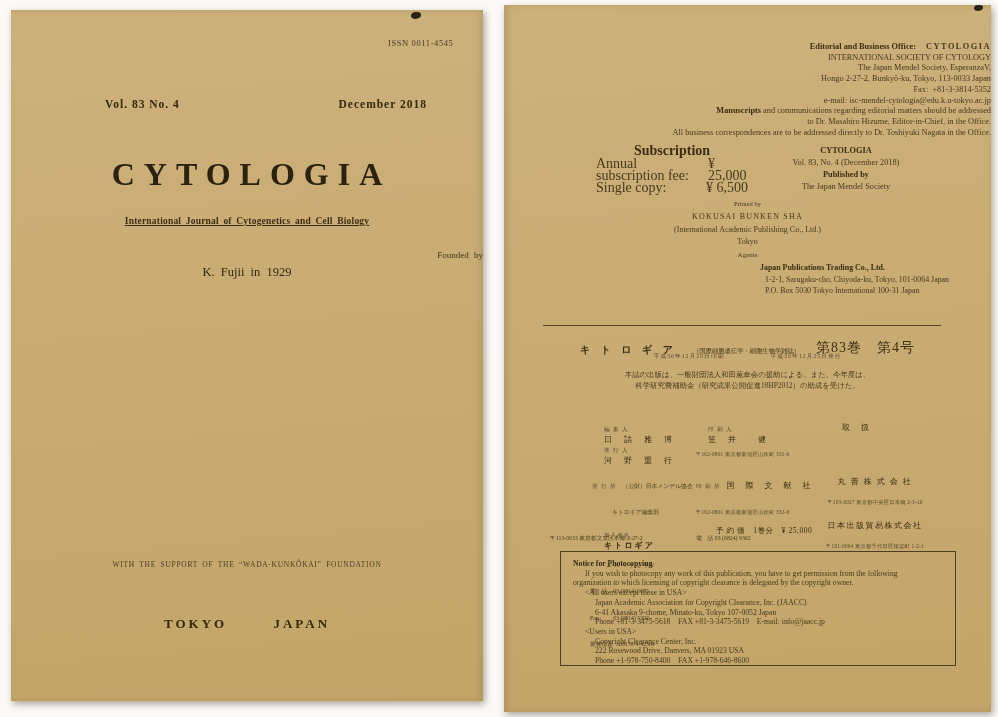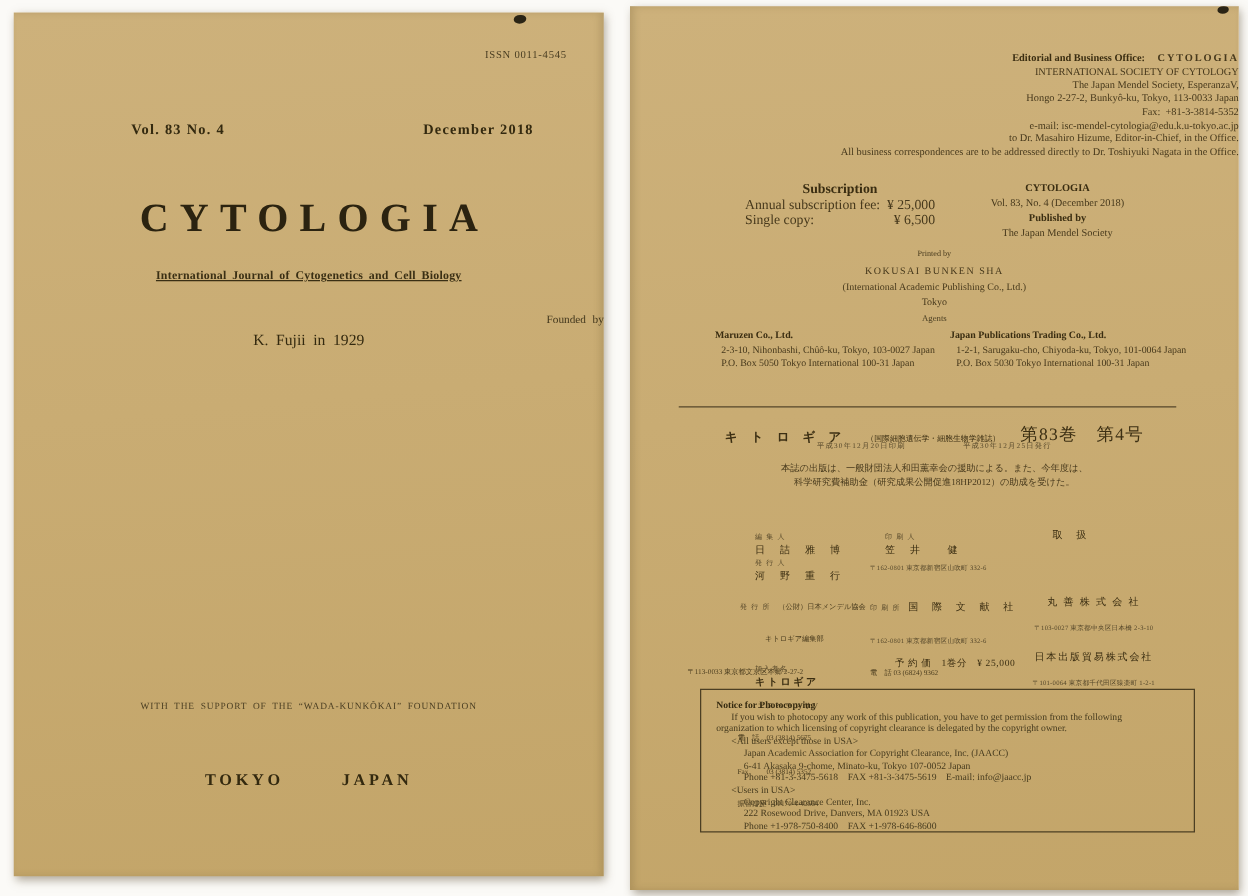--- a/index.html
+++ b/index.html
@@ -58,21 +58,21 @@
   .rp .line{white-space:pre;}
   .office{
     position:absolute;left:0;top:37px;width:100%;text-align:right;
     font-size:8.3px;line-height:10.7px;color:#47391c;
   }
   .office .b{font-weight:bold;color:#3a2d11;}
   .office .jtitle{font-weight:bold;letter-spacing:1.5px;margin-left:10px;}
 
   .subs{
     position:absolute;left:92px;top:140px;width:152px;
-    font-size:11px;line-height:12px;color:#47391c;
+    font-size:14px;line-height:12px;color:#47391c;
   }
   .subs .hd{text-align:center;font-weight:bold;color:#3a2d11;margin-bottom:1px;}
   .subs .row{display:flex;justify-content:space-between;}
   .issue{
     position:absolute;left:266px;top:140px;width:152px;text-align:center;
     font-size:8.3px;line-height:12px;color:#47391c;
   }
   .issue .hd,.issue .pb{font-weight:bold;color:#3a2d11;}
 
   .printedby{
@@ -165,20 +165,21 @@
   <div class="page right rp">
     <div class="speck s1"></div>
 
     <div class="office">
       <div class="line"><span class="b">Editorial and Business Office:</span><span class="jtitle">CYTOLOGIA</span></div>
       <div class="line">INTERNATIONAL SOCIETY OF CYTOLOGY</div>
       <div class="line">The Japan Mendel Society, EsperanzaV,</div>
       <div class="line">Hongo 2-27-2, Bunkyô-ku, Tokyo, 113-0033 Japan</div>
       <div class="line">Fax:  +81-3-3814-5352</div>
       <div class="line">e-mail: isc-mendel-cytologia@edu.k.u-tokyo.ac.jp</div>
+      <div class="line"><span class="b">Manuscripts</span><span> and communications regarding editorial matters should be addressed</span></div>
       <div class="line">to Dr. Masahiro Hizume, Editor-in-Chief, in the Office.</div>
       <div class="line">All business correspondences are to be addressed directly to Dr. Toshiyuki Nagata in the Office.</div>
     </div>
 
     <div class="subs">
       <div class="hd">Subscription</div>
       <div class="row">
         <span>Annual subscription fee:</span>
         <span>¥  25,000</span>
       </div>
@@ -196,25 +197,20 @@
     </div>
 
     <div class="printedby">
       <div class="sm">Printed by</div>
       <div class="nm">KOKUSAI BUNKEN SHA</div>
       <div>(International Academic Publishing Co., Ltd.)</div>
       <div>Tokyo</div>
     </div>
 
     <div class="agents-hd">Agents</div>
-    <div class="agent a1">
-      <div class="nm">Maruzen Co., Ltd.</div>
-      <div class="ad">2-3-10, Nihonbashi, Chûô-ku, Tokyo, 103-0027 Japan</div>
-      <div class="ad">P.O. Box 5050 Tokyo International 100-31 Japan</div>
-    </div>
     <div class="agent a2">
       <div class="nm">Japan Publications Trading Co., Ltd.</div>
       <div class="ad">1-2-1, Sarugaku-cho, Chiyoda-ku, Tokyo, 101-0064 Japan</div>
       <div class="ad">P.O. Box 5030 Tokyo International 100-31 Japan</div>
     </div>
 
     <div class="rule"></div>
 
     <div class="cjk-title">
       <span class="t">キ ト ロ ギ ア</span>

